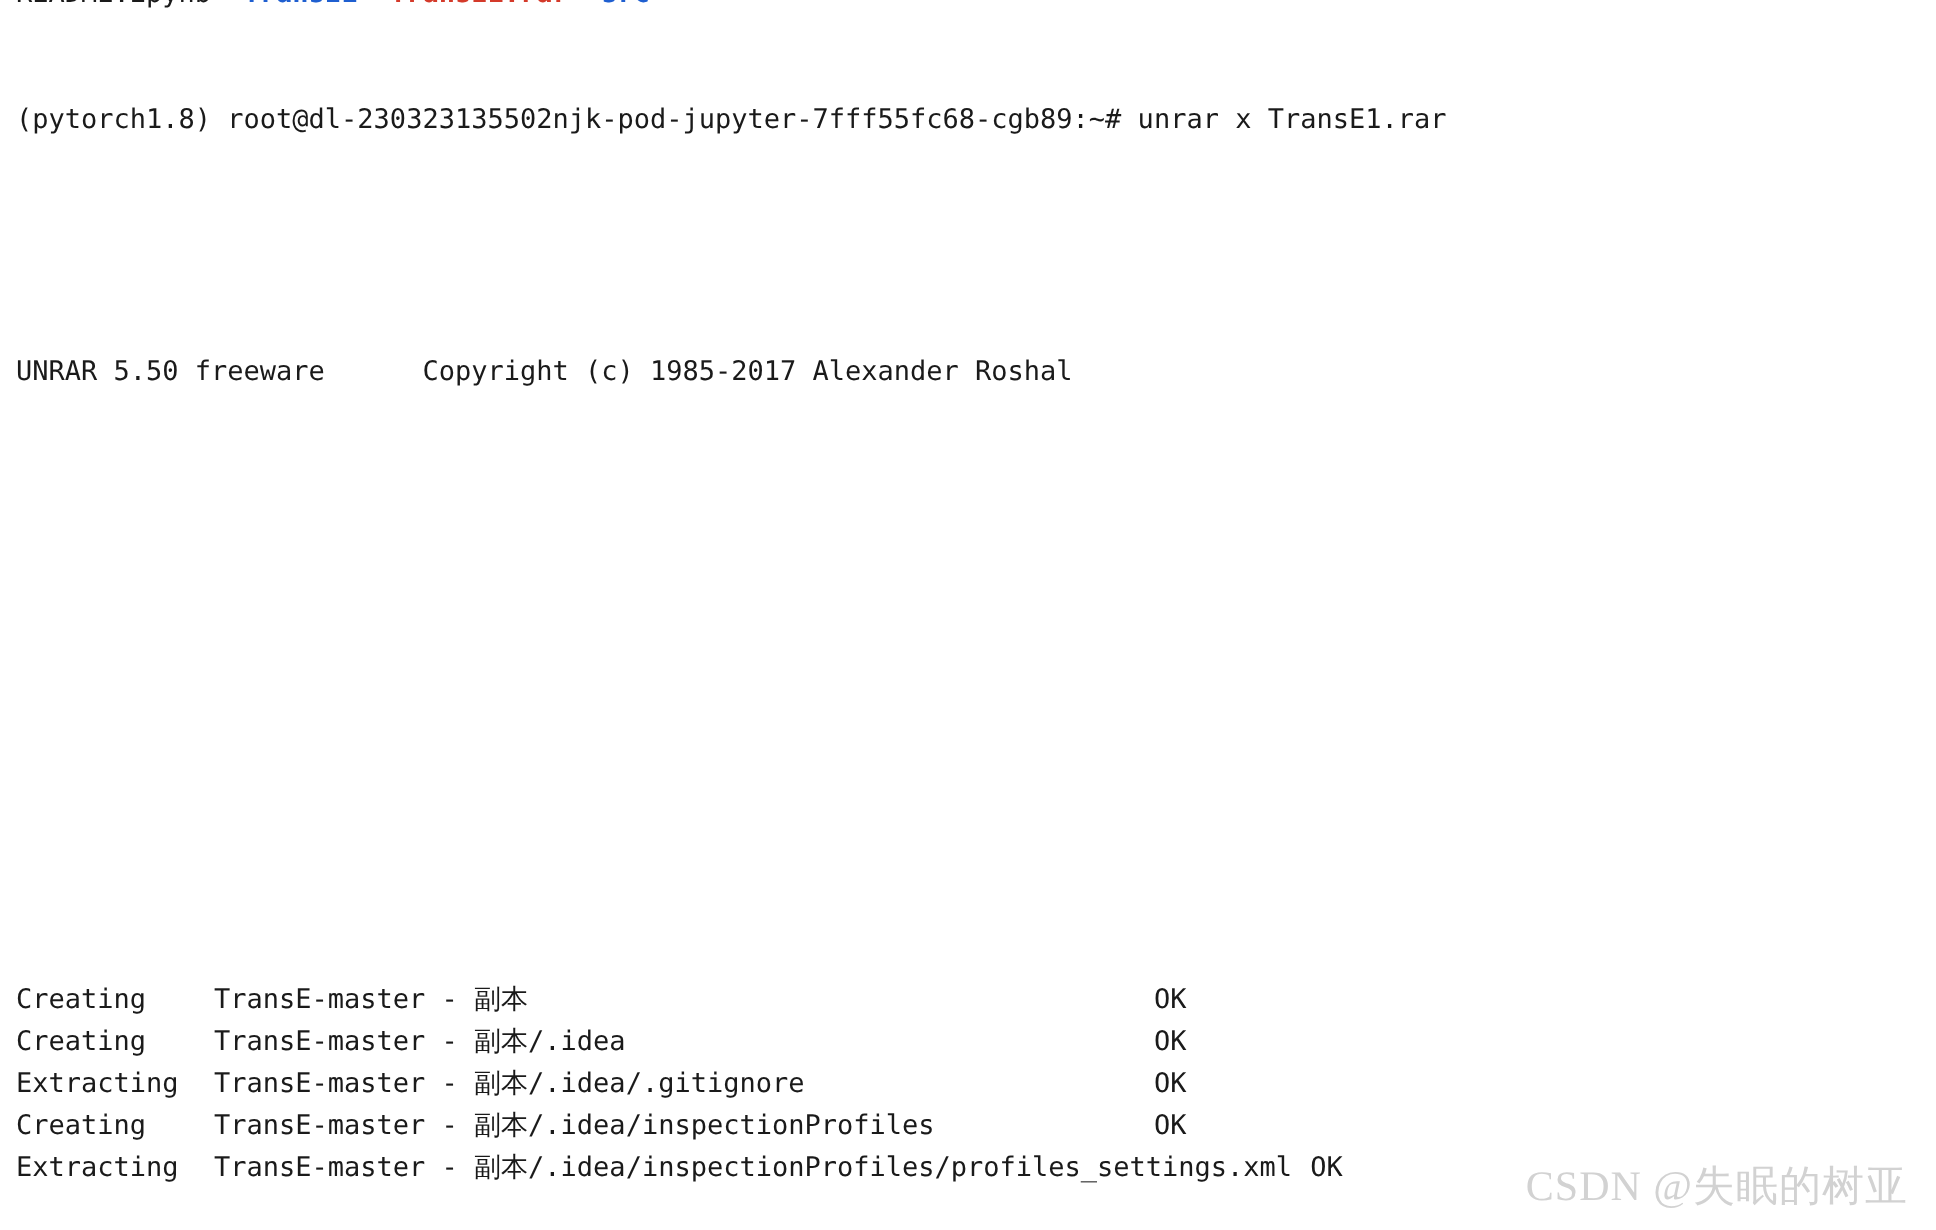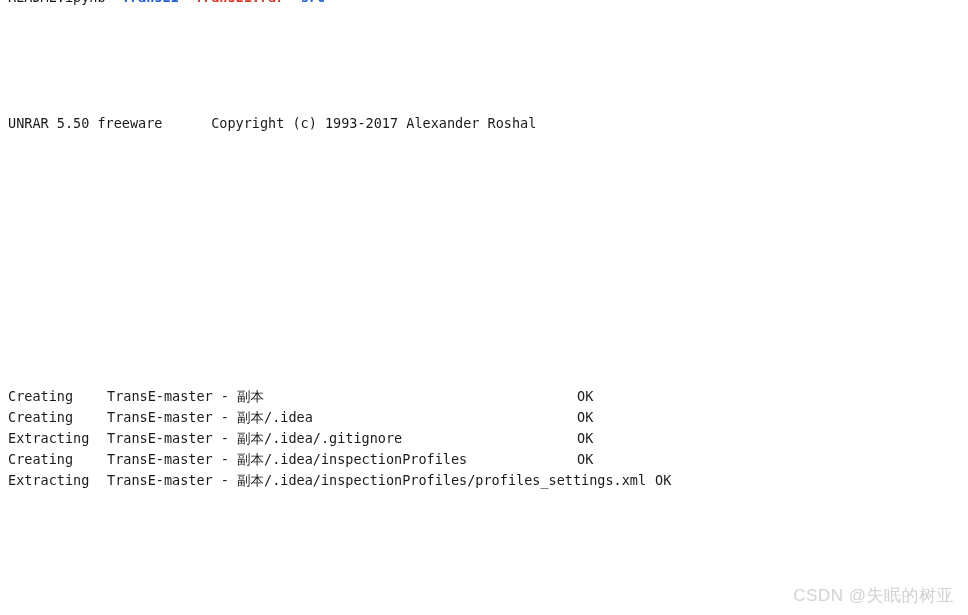--- a/index.html
+++ b/index.html
@@ -67,20 +67,21 @@
     height: 21px;
     line-height: 21px;
     white-space: pre;
     position: relative;
     color: #1a1a1a;
   }
   .row .action {
     display: inline-block;
     width: 99px;
     white-space: pre;
+    margin-top: 41px;
   }
   .row .path {
     display: inline-block;
     white-space: pre;
   }
   .row .status {
     display: inline-block;
     white-space: pre;
   }
   
@@ -96,37 +97,38 @@
   .cjk {
     font-family: "DejaVu Sans", "Liberation Sans", sans-serif;
     text-align: right;
   }
 
   #watermark {
     position: absolute;
     right: 14px;
     bottom: 8px;
     color: #d2d2d2;
-    font-size: 17px;
-    font-family: Liberation Sans, sans-serif;
+    font-size: 21px;
+    font-family: Liberation Serif, serif;
     letter-spacing: 0.5px;
     user-select: none;
     white-space: pre;
   }
 </style>
 </head>
 <body>
 
 <div id="terminal">
 
   <div class="clipped-line" id="ls-line"><span class="seg listing-plain">README.ipynb  </span><span class="seg listing-dir">TransE1</span><span class="seg listing-plain">  </span><span class="seg listing-arch">TransE1.rar</span><span class="seg listing-plain">  </span><span class="seg listing-dir">src</span></div>
 
   <div class="lines">
+    <div class="line">(pytorch1.8) root@dl-230323135502njk-pod-jupyter-7fff55fc68-cgb89:~# unrar x TransE1.rar</div>
     <div class="line blank">&nbsp;</div>
-    <div class="line">UNRAR 5.50 freeware      Copyright (c) 1993-2017 Alexander Roshal</div>
+    <div class="line">UNRAR 5.50 freeware      Copyright (c) 1985-2017 Alexander Roshal</div>
     <div class="line blank">&nbsp;</div>
     <div class="line blank">&nbsp;</div>
     <div class="line blank">&nbsp;</div>
 
     <div id="entry-rows"><div class="row"><span class="action">Creating</span><span class="path"><span>TransE-master - </span><span class="cjk">副本</span></span><span class="status">OK</span></div><div class="row"><span class="action">Creating</span><span class="path"><span>TransE-master - </span><span class="cjk">副本</span><span>/.idea</span></span><span class="status">OK</span></div><div class="row"><span class="action">Extracting</span><span class="path"><span>TransE-master - </span><span class="cjk">副本</span><span>/.idea/.gitignore</span></span><span class="status">OK</span></div><div class="row"><span class="action">Creating</span><span class="path"><span>TransE-master - </span><span class="cjk">副本</span><span>/.idea/inspectionProfiles</span></span><span class="status">OK</span></div><div class="row long"><span class="action">Extracting</span><span class="path"><span>TransE-master - </span><span class="cjk">副本</span><span>/.idea/inspectionProfiles/profiles_settings.xml</span></span><span class="status">OK</span></div></div>
   </div>
 
 </div>
 
 <div id="watermark">CSDN @失眠的树亚</div>

